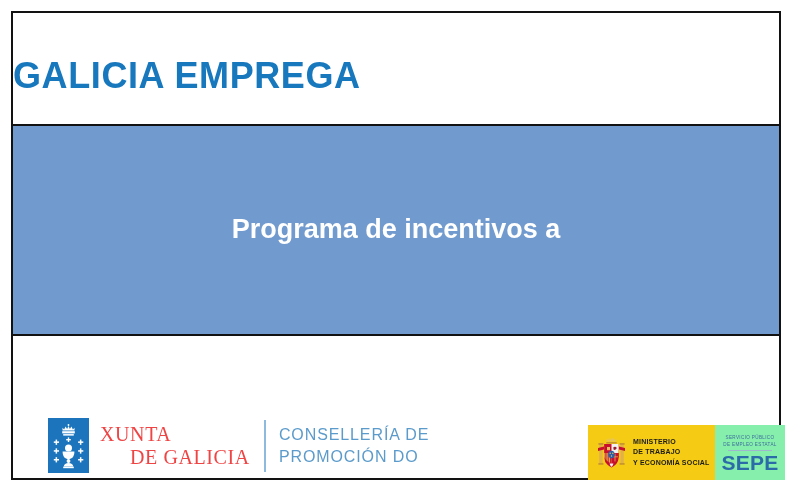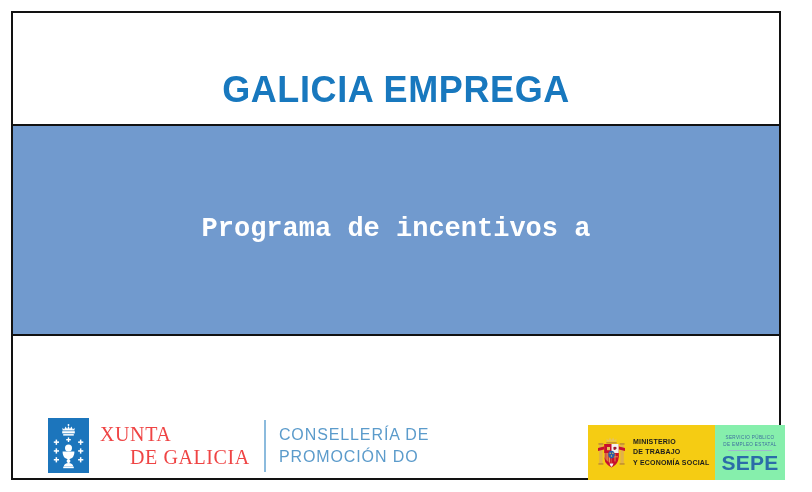--- a/index.html
+++ b/index.html
@@ -30,26 +30,26 @@
     height: 469px;
     border: 2px solid #121212;
     background: #ffffff;
     box-sizing: border-box;
   }
 
   
   .header-band {
     position: absolute;
     left: 0;
-    top: 14px;
+    top: 0;
     width: 100%;
     height: 125px;
     display: flex;
     align-items: center;
-    justify-content: center;
+    justify-content: flex-start;
     box-sizing: border-box;
   }
   .header-title {
     font-family: "Liberation Sans", sans-serif;
     font-weight: bold;
     font-size: 36px;
     letter-spacing: 0.6px;
     color: #1878BE;
     white-space: nowrap;
     line-height: 1;
@@ -64,21 +64,21 @@
     height: 212px;
     background: #719ACE;
     display: flex;
     align-items: center;
     justify-content: center;
     box-sizing: border-box;
     border-top: 2px solid #121212;
     border-bottom: 2px solid #121212;
   }
   .banner-text {
-    font-family: Liberation Mono, monospace;
+    font-family: Liberation Sans, sans-serif;
     font-weight: bold;
     font-size: 27px;
     line-height: 1.32;
     color: #ffffff;
     text-align: center;
     white-space: nowrap;
   }
   .banner-text .line2 { display: block; }
 
   

